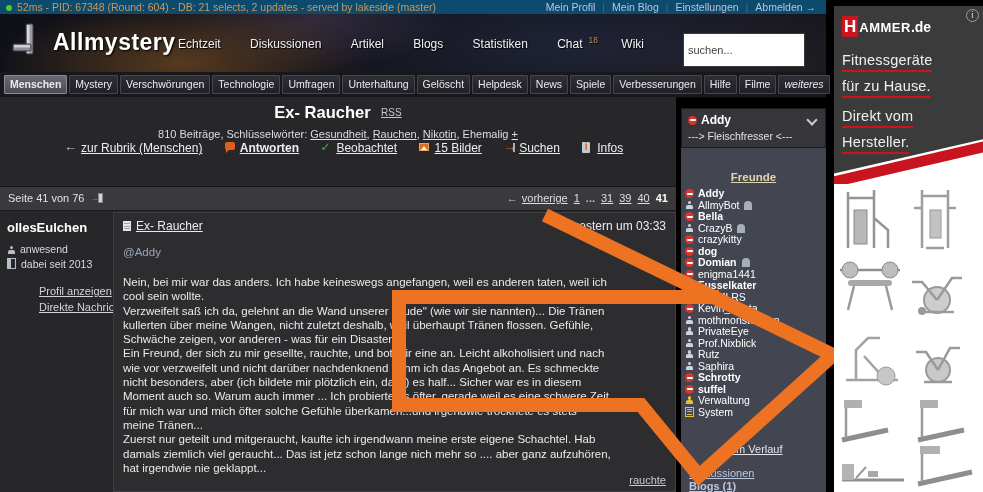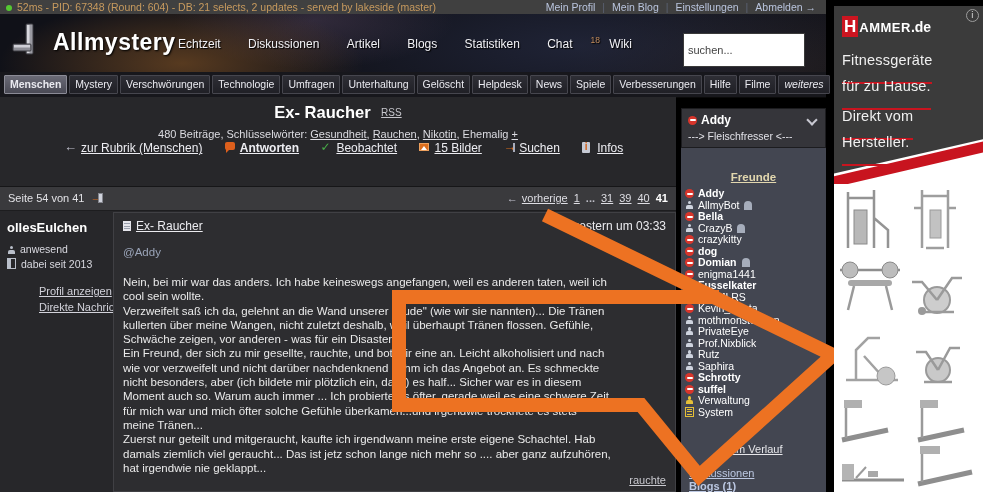--- a/index.html
+++ b/index.html
@@ -1,21 +1,21 @@
 <!DOCTYPE html>
 <html><head>
 <meta charset="utf-8">
 <style>
   html,body{margin:0;padding:0;background:#000;}
   .page{position:relative;width:983px;height:492px;background:#000;overflow:hidden;
         font-family:"Liberation Sans","DejaVu Sans",sans-serif;-webkit-font-smoothing:antialiased;}
   a{cursor:pointer;}
 
   
-  .status-bar{position:absolute;left:0;top:0;width:826px;height:14px;background:#404040;
+  .status-bar{position:absolute;left:0;top:0;width:826px;height:14px;background:#0c4a6e;
               font-size:10.5px;line-height:14px;white-space:nowrap;}
   .status-dot{display:inline-block;width:6px;height:6px;border-radius:50%;background:#55c832;margin:0 5px 1px 6px;vertical-align:middle;}
   .perf{color:#c79a5e;}
   .sb-links{position:absolute;right:10px;top:0;color:#b9c4dd;}
   .sbw{display:inline-block;}
   .sbw + .sbw::before{content:"|";color:#5a6172;padding:0 7px;}
   .sb-link{color:#b9c4dd;text-decoration:none;border-radius:6px;}
 
   
   .header{position:absolute;left:0;top:14px;width:826px;height:58px;
@@ -23,21 +23,21 @@
           background-image:
             radial-gradient(ellipse 260px 90px at 22% 85%, rgba(146,92,38,.55), transparent 70%),
             radial-gradient(ellipse 200px 70px at 38% 10%, rgba(88,70,96,.45), transparent 70%),
             radial-gradient(ellipse 420px 120px at 70% 55%, rgba(44,50,78,.55), transparent 75%),
             radial-gradient(ellipse 300px 100px at 95% 90%, rgba(60,44,30,.35), transparent 75%);}
   .logo{position:absolute;left:10px;top:8px;display:flex;align-items:center;text-decoration:none;}
   .logo-icon{width:36px;height:40px;margin-right:7px;}
   .logo-text{color:#fff;font-size:23px;font-weight:bold;letter-spacing:.5px;text-shadow:1px 1px 2px #000;}
   .hnav-row{position:absolute;left:178px;top:0;width:472px;height:58px;display:flex;justify-content:space-between;align-items:center;}
   .hnav{color:#f2f2f6;font-size:12px;text-decoration:none;text-shadow:1px 1px 1px #000;white-space:nowrap;}
-  .hnav .badge{font-size:8.5px;color:#c08a5a;margin-left:18px;}
+  .hnav .badge{font-size:8.5px;color:#c08a5a;margin-left:6px;}
   .search{position:absolute;left:683px;top:19px;width:112px;height:16px;background:#fff;border:1px solid #3a3a3a;
           font-size:11px;color:#444;padding:8px 4px;font-family:"Liberation Sans",sans-serif;}
 
   
   .catbar{position:absolute;left:0;top:72px;width:826px;height:25px;background:#17171c;border-bottom:1px solid #0a0a0a;}
   .cats{display:flex;gap:2px;padding:3px 0 0 4px;}
   .cat{font-size:10.5px;color:#eaeaf0;text-decoration:none;padding:2px 5px 3px;white-space:nowrap;
        background:linear-gradient(#2e2e35,#202026);border:1px solid #46464e;border-radius:1px;}
   .cat[data-active="true"]{background:linear-gradient(#6a6a76,#4a4a55);border-color:#8b8b96;font-weight:bold;}
   .cat[data-style="italic"]{font-style:italic;}
@@ -147,21 +147,21 @@
           clip-path:polygon(0 0,100% 0,100% 74%,0 93%);}
   .ad-stripe{position:absolute;left:0;top:0;width:100%;height:183px;background:#c8141f;
           clip-path:polygon(0 93%,100% 74%,100% 80%,0 99%);}
   .ad-logo{position:absolute;left:8px;top:10px;color:#fff;font-weight:bold;white-space:nowrap;}
   .hblock{display:inline-block;background:#cc1520;color:#fff;font-size:17px;line-height:21px;padding:0 2px;margin-right:1px;}
   .brand-rest{font-size:13px;letter-spacing:.5px;}
   .brand-tld{font-size:14px;}
   .ad-info{position:absolute;top:3px;right:4px;width:11px;height:11px;border:1px solid #9d9d9d;border-radius:50%;
            color:#b3b3b3;font-size:8.5px;line-height:11px;text-align:center;font-weight:bold;}
   .ad-line{position:absolute;left:8px;color:#f0f0f0;font-size:14.5px;letter-spacing:.2px;white-space:nowrap;}
-  .ad-line i{font-style:normal;display:inline-block;border-bottom:2px solid #c8141f;padding-bottom:14px;}
+  .ad-line i{font-style:normal;display:inline-block;border-bottom:2px solid #c8141f;padding-bottom:2px;}
   .ad-products{position:absolute;left:0;top:178px;width:149px;height:308px;}
 
   
   .annotation{position:absolute;left:0;top:0;width:983px;height:492px;z-index:40;pointer-events:none;}
 </style>
 </head>
 <body>
 
 <div class="page">
 
@@ -235,21 +235,21 @@
   </div>
 
   <div class="main">
 
     <div class="title-row">
       <h1 class="thread-title">Ex- Raucher</h1>
       <a class="rss">RSS</a>
     </div>
 
     <div class="kw-row">
-      <span>480 Beiträge, Schlüsselwörter:</span>
+      <span>810 Beiträge, Schlüsselwörter:</span>
       <span>
         
       <span class="kwi"><a style="text-decoration:underline;">Gesundheit</a></span><span class="kwi"><a style="text-decoration:underline;">Rauchen</a></span><span class="kwi"><a style="text-decoration:underline;">Nikotin</a></span><span class="kwi"><a style="">Ehemalig</a></span></span>
       <a style="text-decoration:underline;color:#dcdce2;">+</a>
     </div>
 
     <div class="actions">
       
     
         <a class="act"><span class="aicon" data-icon="back-arrow"></span><span>zur Rubrik (Menschen)</span></a>
@@ -259,21 +259,21 @@
         <a class="act"><span class="aicon" data-icon="watch-check"></span><span>Beobachtet</span></a>
       
         <a class="act"><span class="aicon" data-icon="image"></span><span>15 Bilder</span></a>
       
         <a class="act"><span class="aicon" data-icon="search-arrow"></span><span>Suchen</span></a>
       
         <a class="act"><span class="aicon" data-icon="info"></span><span>Infos</span></a>
       </div>
 
     <div class="pager">
-      <span class="pager-left">Seite 54 von 41</span><span class="jump-icon"></span>
+      <span class="pager-left">Seite 41 von 76</span><span class="jump-icon"></span>
       <span class="pager-right">
         <span class="prev-arrow">←</span><a class="prev-link">vorherige</a><span><a class="pg" data-kind="link">1</a><a class="pg" data-kind="dots">...</a><a class="pg" data-kind="link">31</a><a class="pg" data-kind="link">39</a><a class="pg" data-kind="link">40</a><a class="pg" data-kind="current">41</a></span>
       </span>
     </div>
 
     <div class="author">
       <a class="author-name">ollesEulchen</a>
       <div class="author-row"><span class="pico" data-icon="person-gray"></span><span>anwesend</span></div>
       <div class="author-row"><span class="door-icon"></span><span>dabei seit 2013</span></div>
       <div class="author-links">

